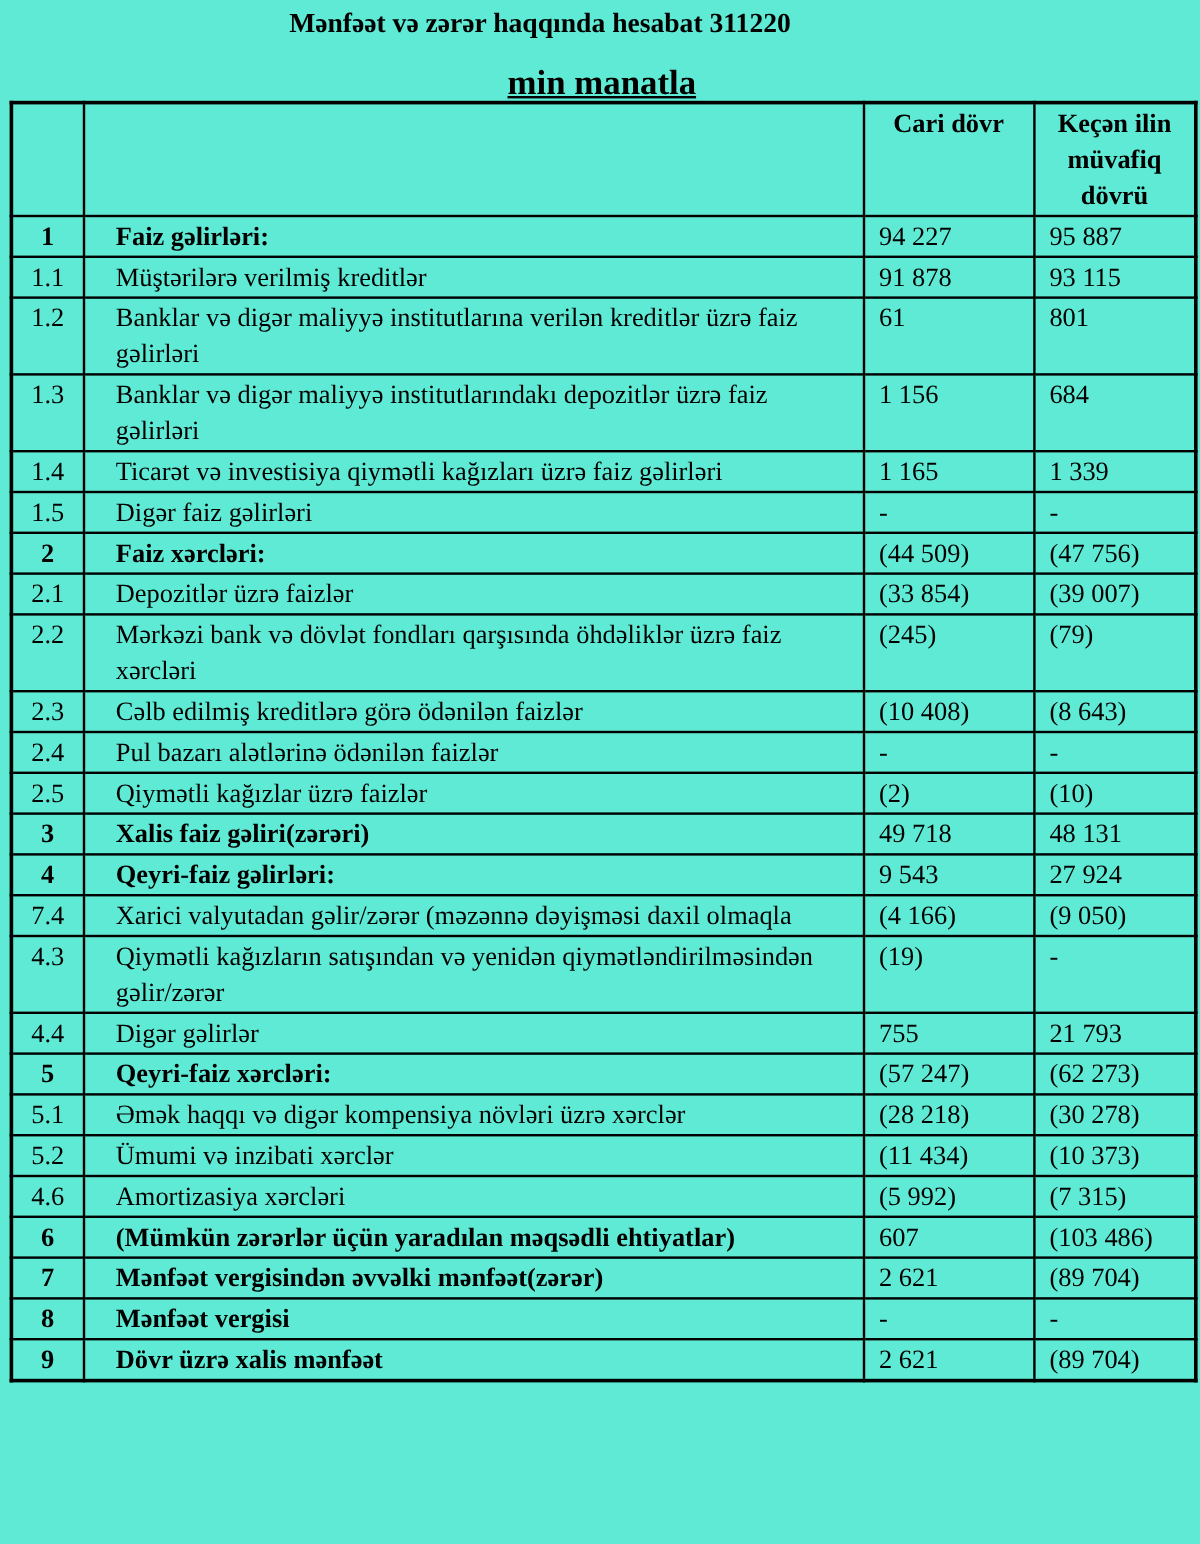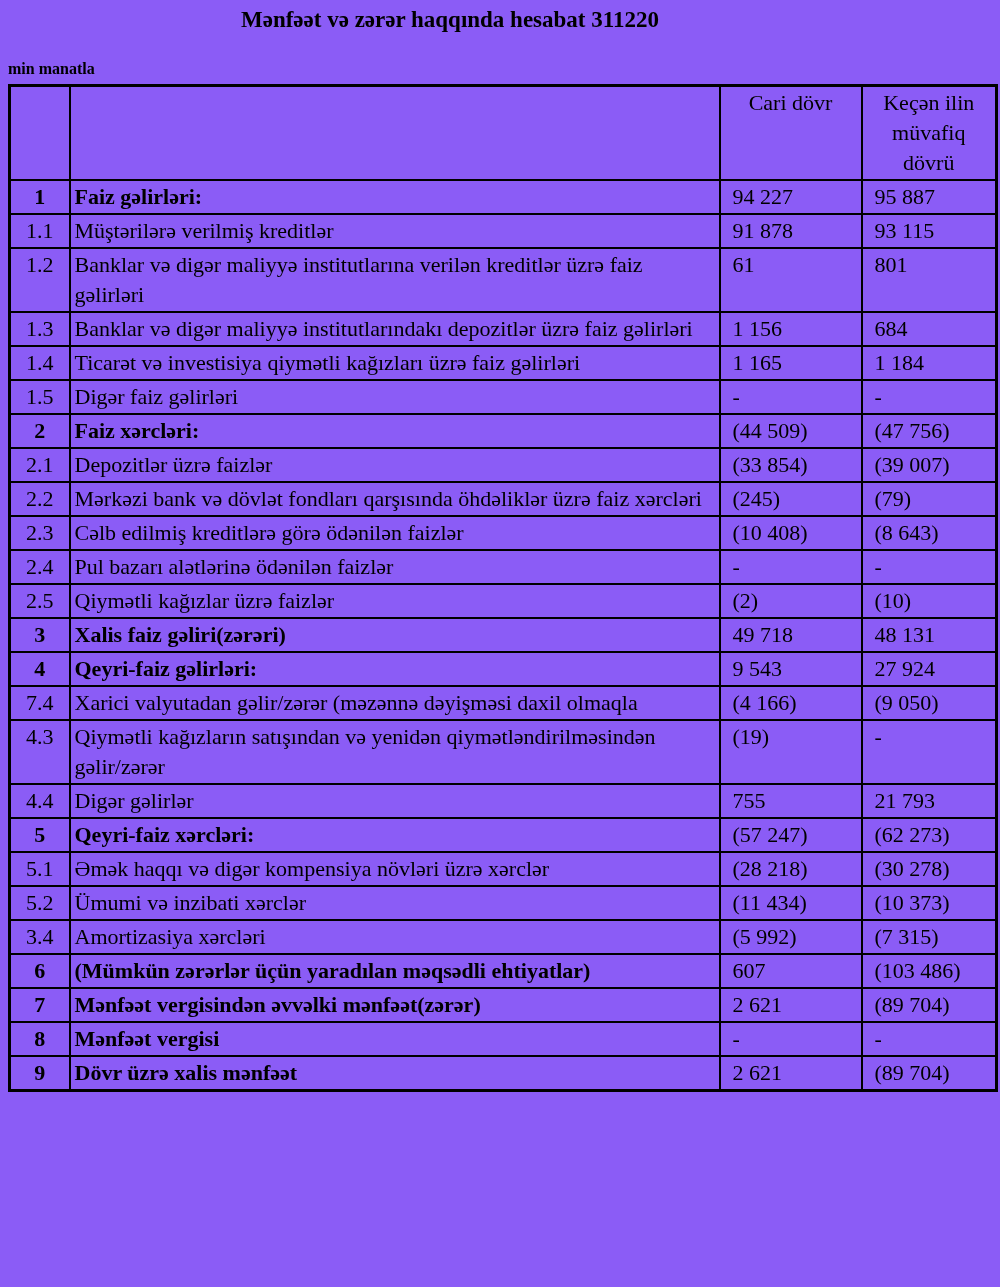--- a/index.html
+++ b/index.html
@@ -7,70 +7,71 @@
     margin: 0;
     padding: 0;
     background: #ffffff;
     color: #000000;
     font-family: "Liberation Serif", serif;
   }
   .page {
     position: relative;
     width: 1000px;
     height: 1287px;
-    background: #8b5cf6;
+    background: #5eead4;
     overflow: hidden;
   }
   .title-wrap {
     width: 900px;
     padding-top: 7px;
     text-align: center;
   }
   .doc-title {
     margin: 0;
     font-size: 23px;
     font-weight: bold;
     letter-spacing: 0px;
   }
   .unit-note {
     width: 987px;
     margin: 24px 0 3px 8px;
-    text-align: left;
+    text-align: center;
     font-weight: bold;
-    font-size: 16px;
+    font-size: 29px;
     line-height: 24px;
+    text-decoration: underline;
   }
   table.pnl {
     border-collapse: collapse;
     table-layout: fixed;
     width: 987px;
     margin-left: 8px;
     border: 3px solid #000;
   }
   table.pnl th,
   table.pnl td {
     border: 2px solid #000;
     font-size: 22px;
     line-height: 30px;
     vertical-align: top;
     overflow: hidden;
   }
   table.pnl thead tr { height: 91px; }
   table.pnl th {
-    font-weight: normal;
+    font-weight: bold;
     text-align: center;
     padding: 1px 6px;
   }
   td.num {
     text-align: center;
     padding: 1px 2px;
   }
   td.label {
     text-align: left;
-    padding: 1px 10px 1px 4px;
+    padding: 1px 10px 1px 26px;
   }
   td.val {
     text-align: left;
     padding: 1px 6px 1px 12px;
     white-space: nowrap;
     margin-top: 12px;
   }
   tr.bold td.num,
   tr.bold td.label { font-weight: bold; }
   tr.boldvals td.val { font-weight: normal; }
@@ -123,21 +124,21 @@
         <tr>
           <td class="num">1.3</td>
           <td class="label">Banklar və digər maliyyə institutlarındakı depozitlər üzrə faiz gəlirləri</td>
           <td class="val">1 156</td>
           <td class="val">684</td>
         </tr>
         <tr>
           <td class="num">1.4</td>
           <td class="label">Ticarət və investisiya qiymətli kağızları üzrə faiz gəlirləri</td>
           <td class="val">1 165</td>
-          <td class="val">1 184</td>
+          <td class="val">1 339</td>
         </tr>
         <tr>
           <td class="num">1.5</td>
           <td class="label">Digər faiz gəlirləri</td>
           <td class="val">-</td>
           <td class="val">-</td>
         </tr>
         <tr class="bold">
           <td class="num">2</td>
           <td class="label">Faiz xərcləri:</td>
@@ -216,21 +217,21 @@
           <td class="val">(28 218)</td>
           <td class="val">(30 278)</td>
         </tr>
         <tr>
           <td class="num">5.2</td>
           <td class="label">Ümumi və inzibati xərclər</td>
           <td class="val">(11 434)</td>
           <td class="val">(10 373)</td>
         </tr>
         <tr>
-          <td class="num">3.4</td>
+          <td class="num">4.6</td>
           <td class="label">Amortizasiya xərcləri</td>
           <td class="val">(5 992)</td>
           <td class="val">(7 315)</td>
         </tr>
         <tr class="bold">
           <td class="num">6</td>
           <td class="label">(Mümkün zərərlər üçün yaradılan məqsədli ehtiyatlar)</td>
           <td class="val">607</td>
           <td class="val">(103 486)</td>
         </tr>

